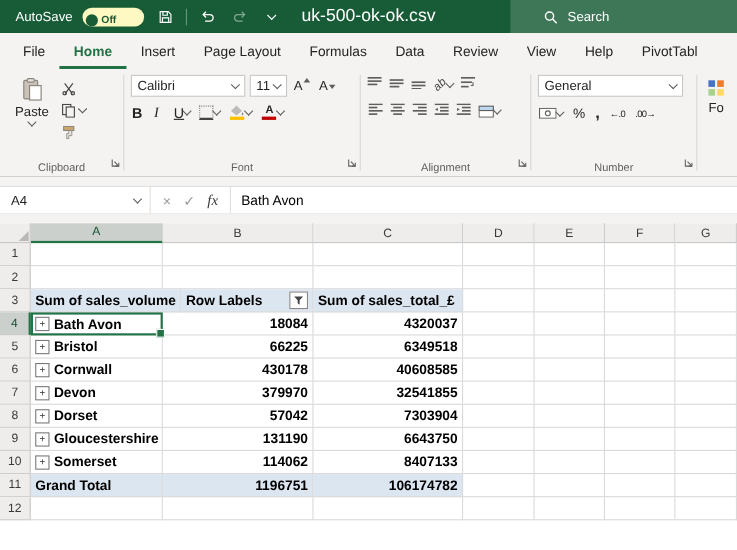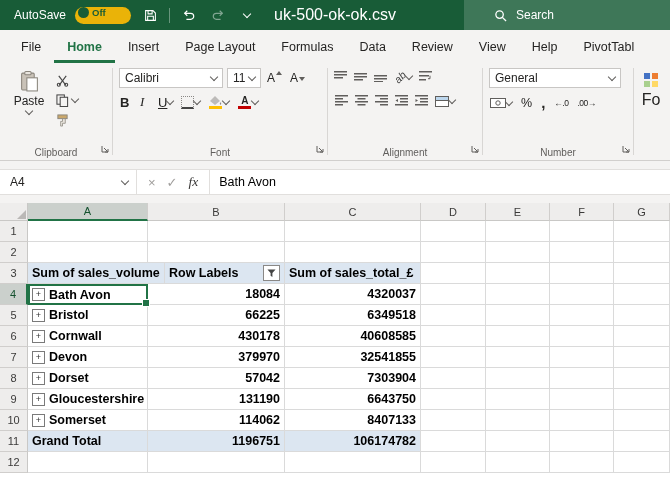--- a/index.html
+++ b/index.html
@@ -3,21 +3,21 @@
 <meta charset="utf-8">
 <style>
   html,body{margin:0;padding:0;background:#fff;}
   .app{width:670px;height:500px;overflow:hidden;position:relative;background:#fff;
        font-family:"Liberation Sans",sans-serif;-webkit-font-smoothing:antialiased;}
 
   
   .titlebar{height:30px;background:#185C37;display:flex;align-items:center;position:relative;color:#fff;}
   .tb-left{display:flex;align-items:center;gap:9px;padding-left:14px;}
   .tb-autosave-label{font-size:12px;}
-  .toggle{width:56px;height:17px;background:#eab308;border-radius:9px;display:flex;align-items:flex-start;
+  .toggle{width:56px;height:17px;background:#fef9c3;border-radius:9px;display:flex;align-items:flex-end;
           padding:0 3px;gap:3px;box-sizing:border-box;cursor:pointer;}
   .knob{width:11px;height:11px;border-radius:50%;background:#185C37;}
   .tstate{font-size:9.5px;color:#185C37;font-weight:700;}
   .tb-icon{display:inline-flex;align-items:center;justify-content:center;width:20px;height:22px;cursor:pointer;}
   .tb-icon.dim{opacity:.45;}
   .tb-sep{width:1px;height:15px;background:rgba(255,255,255,.35);}
   .tb-title{position:absolute;left:50%;transform:translateX(-50%);top:0;height:30px;display:flex;
             align-items:center;font-size:16px;white-space:nowrap;}
   .tb-search{position:absolute;right:0;top:0;bottom:0;width:206px;background:rgba(255,255,255,.17);
              display:flex;align-items:center;gap:9px;padding-left:30px;box-sizing:border-box;
@@ -57,21 +57,21 @@
   .fmt-u{text-decoration:underline;font-size:13px;}
   .bordericon{width:13px;height:13px;border:1px dotted #8A8886;border-bottom:2px solid #444;box-sizing:border-box;}
   .coloricon{display:inline-flex;flex-direction:column;align-items:center;width:15px;cursor:pointer;}
   .coloricon .bar{width:13px;height:3px;margin-top:1px;}
   .bar.yellow{background:#FFC000;} .bar.red{background:#C00000;}
   .fci{font-weight:700;font-size:10px;line-height:9px;color:#252423;}
   .abrot{display:inline-block;transform:rotate(-45deg);font-size:10.5px;color:#444;font-style:italic;}
   .pct{font-size:12.5px;color:#252423;cursor:pointer;}
   .decbtn{font-size:8.5px;color:#252423;cursor:pointer;white-space:nowrap;letter-spacing:-.5px;}
   .rgroup.clipped{width:30px;overflow:hidden;padding-left:8px;}
-  .bigbtn{display:flex;flex-direction:column;align-items:center;gap:3px;font-size:16px;color:#252423;padding-top:4px;cursor:pointer;white-space:nowrap;}
+  .bigbtn{display:flex;flex-direction:column;align-items:center;gap:3px;font-size:12px;color:#252423;padding-top:4px;cursor:pointer;white-space:nowrap;}
 
   
   .spacer{height:8px;background:#F4F3F2;}
   .fbar{height:26px;background:#fff;border-top:1px solid #E1DFDD;border-bottom:1px solid #E1DFDD;
         display:flex;align-items:stretch;box-sizing:border-box;}
   .namebox{width:118px;display:flex;align-items:center;justify-content:space-between;
            padding:0 8px 0 10px;font-size:12px;color:#252423;cursor:pointer;}
   .fdiv{width:1px;background:#E1DFDD;}
   .fbtns{display:flex;align-items:center;gap:11px;padding:0 11px;}
   .fbtn{cursor:pointer;font-size:13px;color:#9F9D9B;line-height:1;}

